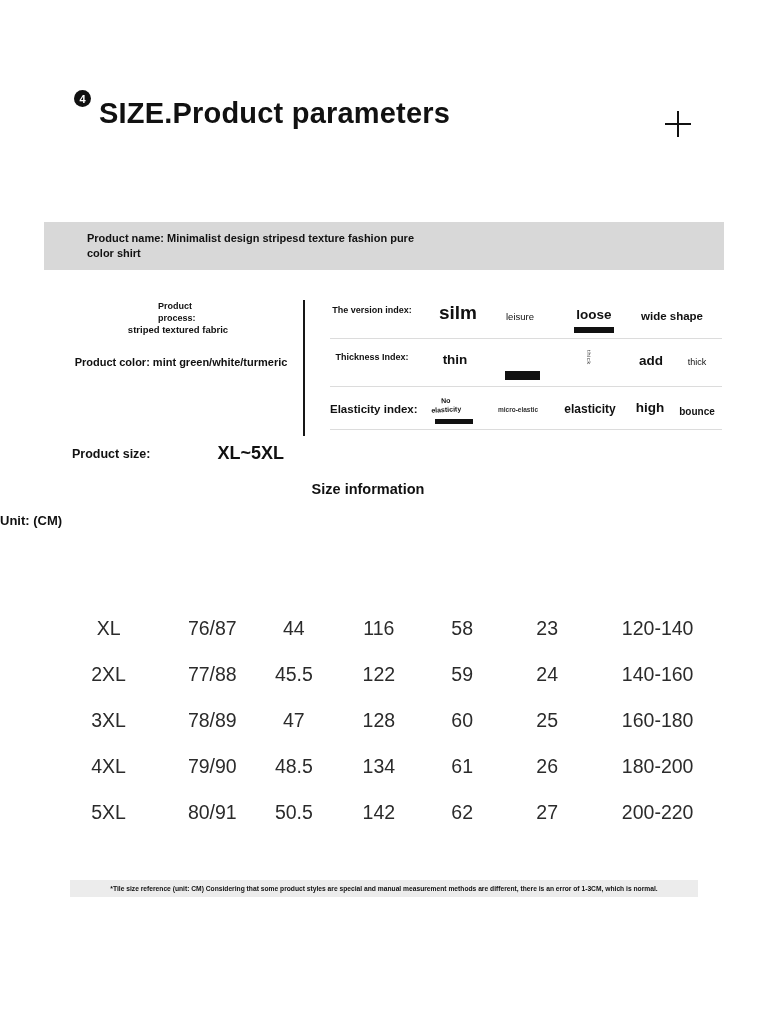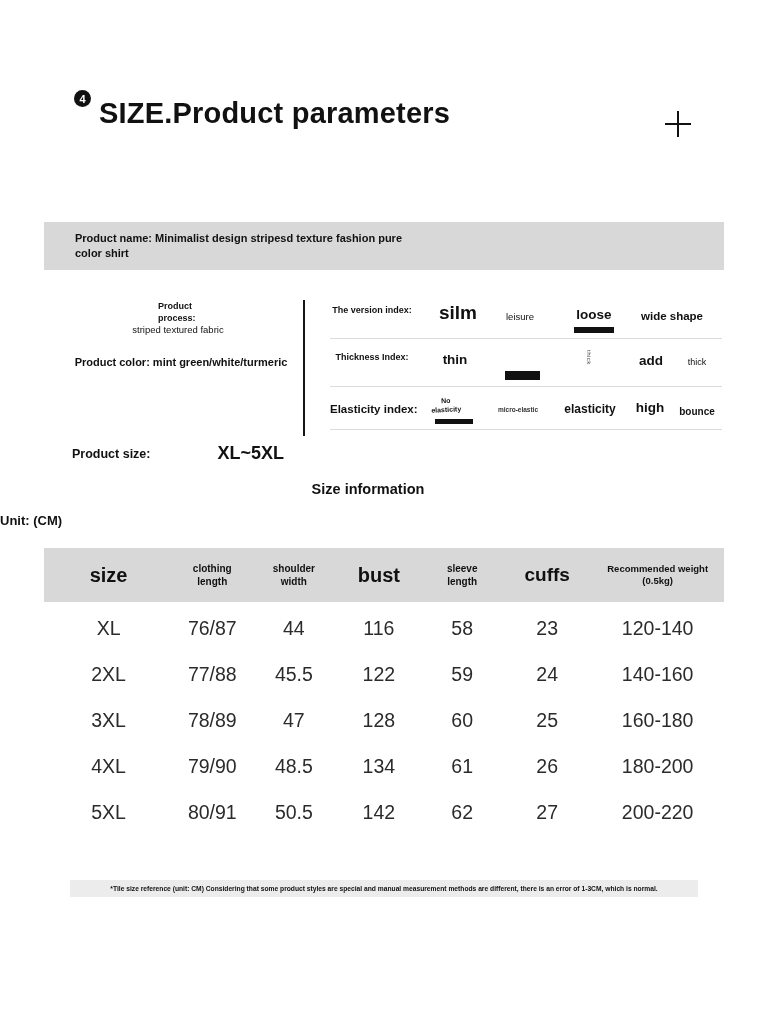--- a/index.html
+++ b/index.html
@@ -10,27 +10,27 @@
   .badge{position:absolute;left:74px;top:90px;width:17px;height:17px;border-radius:50%;
          background:#111;color:#fff;font-size:11px;font-weight:700;display:flex;
          align-items:center;justify-content:center;}
   .title{position:absolute;left:99px;top:97px;font-size:29px;font-weight:700;letter-spacing:0.2px;}
   .plus{position:absolute;left:662px;top:108px;}
 
   
   .banner{position:absolute;left:44px;top:222px;width:680px;height:48px;background:#d8d8d8;
           display:flex;align-items:center;}
   .banner-text{margin-left:31px;font-size:11px;font-weight:700;line-height:1.35;color:#111;}
-  .banner-text span{display:block;}
+  .banner-text span{display:block;margin-left:12px;}
 
   
   .proc-row{position:absolute;left:60px;top:301px;width:242px;display:flex;
             justify-content:space-between;align-items:center;flex-direction:column;}
   .proc-label{width:58px;margin-left:12px;font-size:9px;font-weight:700;line-height:1.3;}
-  .proc-value{font-size:9.5px;font-weight:400;margin-right:6px;}
+  .proc-value{font-size:9.5px;font-weight:700;margin-right:6px;}
   .color-row{position:absolute;left:60px;top:356px;width:242px;text-align:center;
              font-size:11px;font-weight:700;}
   .psize-row{position:absolute;left:60px;top:396px;width:242px;display:flex;
              justify-content:space-between;align-items:center;margin-top:47px;}
   .psize-label{margin-left:12px;font-size:12.5px;font-weight:700;}
   .psize-value{margin-right:18px;font-size:18px;font-weight:700;}
   .vdivider{position:absolute;left:303px;top:300px;width:2px;height:136px;background:#161616;}
 
   
   .idx-label{position:absolute;left:330px;width:84px;text-align:center;font-size:9px;
@@ -134,37 +134,20 @@
   <div class="ubar" style="left:435px;top:419px;width:38px;height:5px;"></div>
   <div class="opt opt-xxs" style="left:486px;top:406px;width:64px;">micro-elastic</div>
   <div class="opt" style="left:558px;top:402px;width:64px;font-size:12px;font-weight:700;">elasticity</div>
   <div class="opt opt-md" style="left:622px;top:400px;width:56px;">high</div>
   <div class="opt" style="left:673px;top:406px;width:48px;font-size:10px;font-weight:600;">bounce</div>
   <div class="sep" style="top:429px;"></div>
 
   <div class="size-info">Size information</div>
   <div class="unit-line">Unit: (CM)</div>
 
-  <div class="thead cols">
-    <div class="hcell h-lg">size</div>
-    <div class="hcell h-sm">
-      <span class="inner">clothing length</span>
-    </div>
-    <div class="hcell h-sm">
-      <span class="inner">shoulder width</span>
-    </div>
-    <div class="hcell h-lg">bust</div>
-    <div class="hcell h-sm">
-      <span class="inner">sleeve length</span>
-    </div>
-    <div class="hcell h-md">cuffs</div>
-    <div class="hcell h-rec">
-      <span class="inner">Recommended weight (0.5kg)</span>
-    </div>
-  </div>
 
   <div class="tbody">
       <div class="trow cols">
         <div class="tcell">XL</div>
         <div class="tcell">76/87</div>
         <div class="tcell">44</div>
         <div class="tcell">116</div>
         <div class="tcell">58</div>
         <div class="tcell">23</div>
         <div class="tcell">120-140</div>

